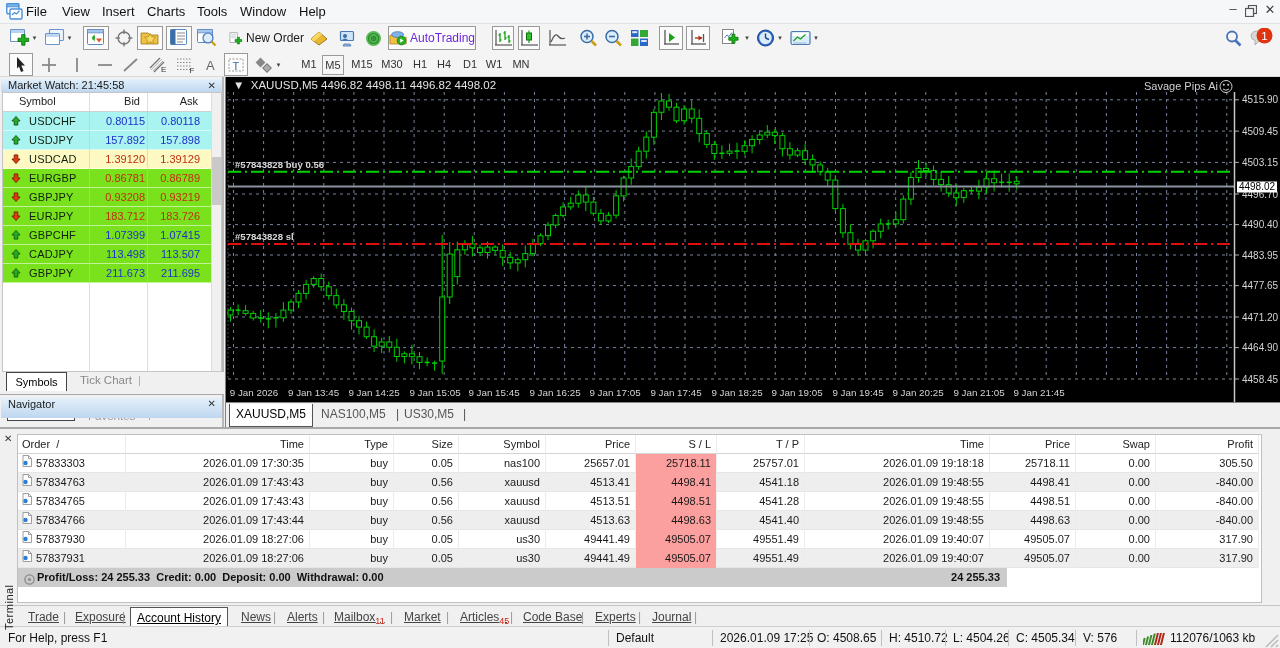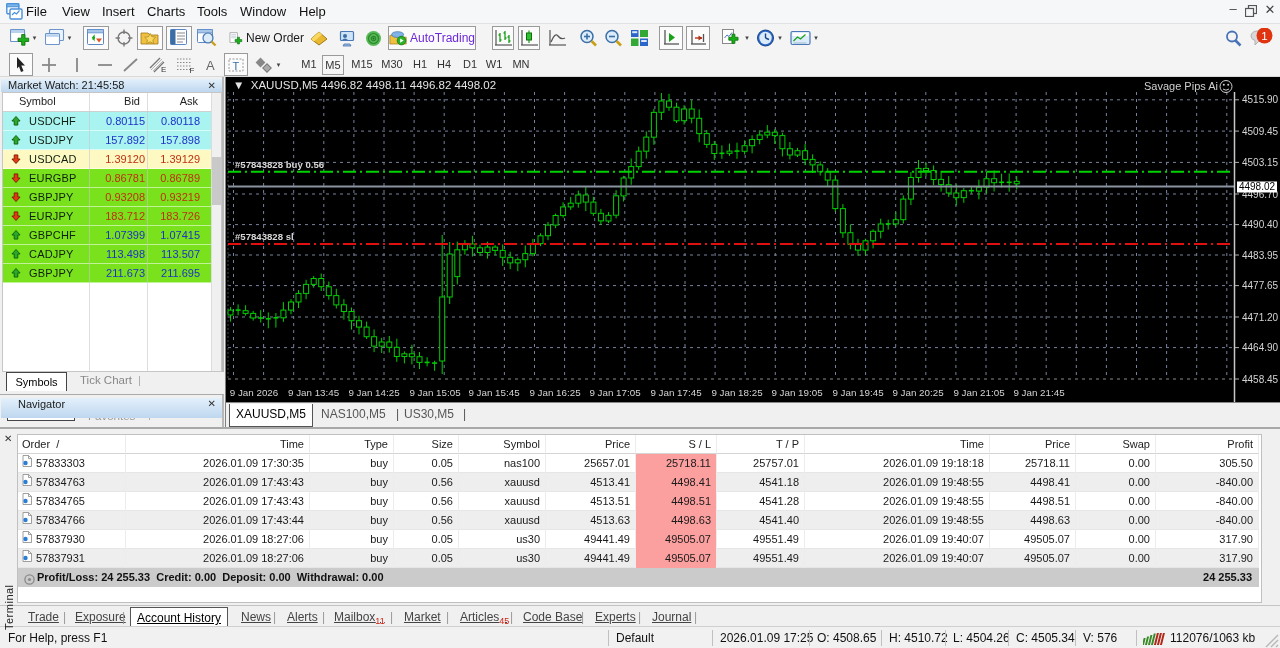--- a/index.html
+++ b/index.html
@@ -36,21 +36,21 @@
 .ctab.active { background:#fff; border:1px solid #555; border-top:none; color:#000; }
 
 #term { position:absolute; left:0; top:427px; width:1280px; height:199px; background:#f0f0f0; border-top:2px solid #a8a8a8; }
 #termbox { position:absolute; left:17px; top:5px; width:1245px; height:169px; background:#fff; border:1px solid #c0c0c0; }
 .trow, #thead { position:relative; width:1241px; height:19px; white-space:nowrap; }
 .tc { display:inline-block; height:19px; line-height:18px; font-size:11px; color:#1a1a1a; vertical-align:top; border-right:1px solid #ececec; }
 .tr { text-align:right; padding-right:5px; }
 .tl { text-align:left; padding-left:4px; }
 #thead .tc { color:#222; border-bottom:1px solid #d4d4d4; border-right:1px solid #ececec; background:#fff; }
 .trow { border-bottom:1px solid #e6e6e6; }
-#tsummary { position:absolute; left:0px; top:133px; width:1241px; height:19px; background:#cbcbcb; font-size:11px; font-weight:bold; color:#111; line-height:19px; }
+#tsummary { position:absolute; left:0px; top:133px; width:989px; height:19px; background:#cbcbcb; font-size:11px; font-weight:bold; color:#111; line-height:19px; }
 #termtabs { position:absolute; left:0; top:176px; width:1280px; height:22px; border-top:1px solid #c4c4c4; background:#f0f0f0; }
 .ttab { position:absolute; top:1px; height:21px; line-height:20px; font-size:12px; color:#444;text-decoration:underline; }
 .ttab.active { background:#fff; border:1px solid #555; border-bottom:none; color:#000; }
 .tsep { position:absolute; top:4px; color:#999; font-size:12px; }
 
 #status { position:absolute; left:0; top:626px; width:1280px; height:22px; background:#f1f1f1; border-top:1px solid #cfcfcf; font-size:12px; color:#111; }
 #status span { position:absolute; top:4px; }
 .ssep { width:1px; height:16px; background:#c0c0c0; position:absolute; top:3px; }
 .wbtn { position:absolute; top:0; width:14px; height:22px; color:#444; text-align:center; }
 </style></head>
@@ -474,21 +474,21 @@
     <div style="position:absolute;left:6px;top:0px;width:61px;height:19px;background:#fff;border:1px solid #444;border-bottom:none;text-align:center;font-size:11px;line-height:18px">Symbols</div>
     <div style="position:absolute;left:80px;top:2px;font-size:11.5px;color:#888">Tick Chart</div>
     <div style="position:absolute;left:138px;top:2px;font-size:11.5px;color:#aaa">|</div>
   </div>
 </div>
 
 <div id="nav">
   <div style="position:absolute;left:7px;top:8px;width:68px;height:17px;background:#fff;border:1px solid #444;font-size:11.5px;color:#555;text-align:center;line-height:14px;overflow:hidden">Common</div>
   <div style="position:absolute;left:88px;top:14px;font-size:11.5px;color:#999;height:10px;overflow:hidden">Favorites</div>
   <div style="position:absolute;left:148px;top:14px;font-size:11.5px;color:#aaa;height:10px;overflow:hidden">|</div>
-  <div style="position:absolute;left:1px;top:2px;width:221px;height:20px;background:linear-gradient(180deg,#e3f0fb,#bed7ef);font-size:11px;color:#1a1a1a;padding-left:17px;line-height:12px">Navigator<span style="position:absolute;right:6px;top:0;color:#333;font-size:10px">✕</span></div>
+  <div style="position:absolute;left:1px;top:2px;width:221px;height:20px;background:linear-gradient(180deg,#e3f0fb,#bed7ef);font-size:11px;color:#1a1a1a;padding-left:7px;line-height:12px">Navigator<span style="position:absolute;right:6px;top:0;color:#333;font-size:10px">✕</span></div>
 </div>
 
 <div id="chart">
 <svg width="1055" height="325" viewBox="0 0 1055 325" font-family="Liberation Sans, sans-serif">
 <rect x="0" y="0" width="1055" height="325" fill="#000"></rect>
 <line x1="2" y1="22.8" x2="1008" y2="22.8" stroke="#78829c" stroke-width="1" stroke-dasharray="3 4"></line>
         <line x1="2" y1="54.1" x2="1008" y2="54.1" stroke="#78829c" stroke-width="1" stroke-dasharray="3 4"></line>
         <line x1="2" y1="85.4" x2="1008" y2="85.4" stroke="#78829c" stroke-width="1" stroke-dasharray="3 4"></line>
         <line x1="2" y1="117" x2="1008" y2="117" stroke="#78829c" stroke-width="1" stroke-dasharray="3 4"></line>
         <line x1="2" y1="147.6" x2="1008" y2="147.6" stroke="#78829c" stroke-width="1" stroke-dasharray="3 4"></line>

